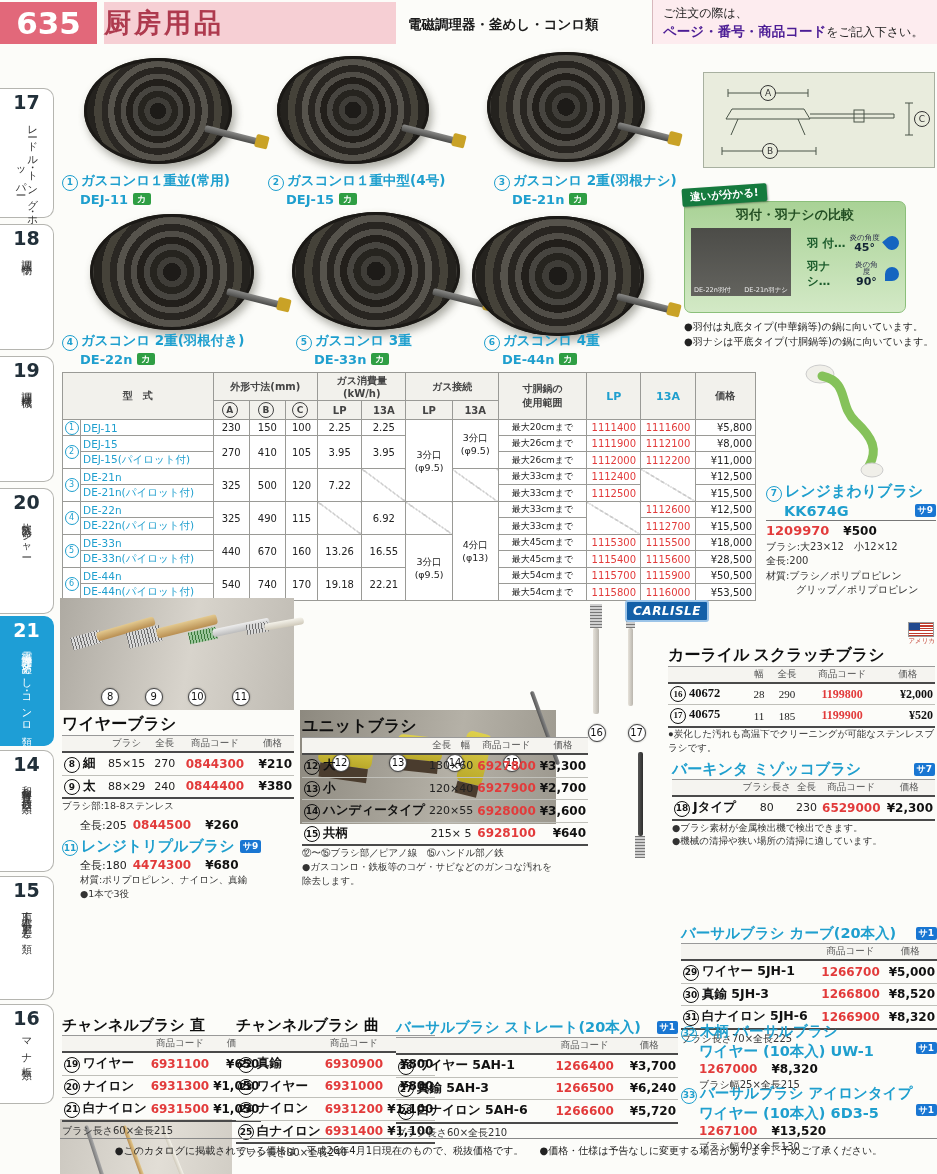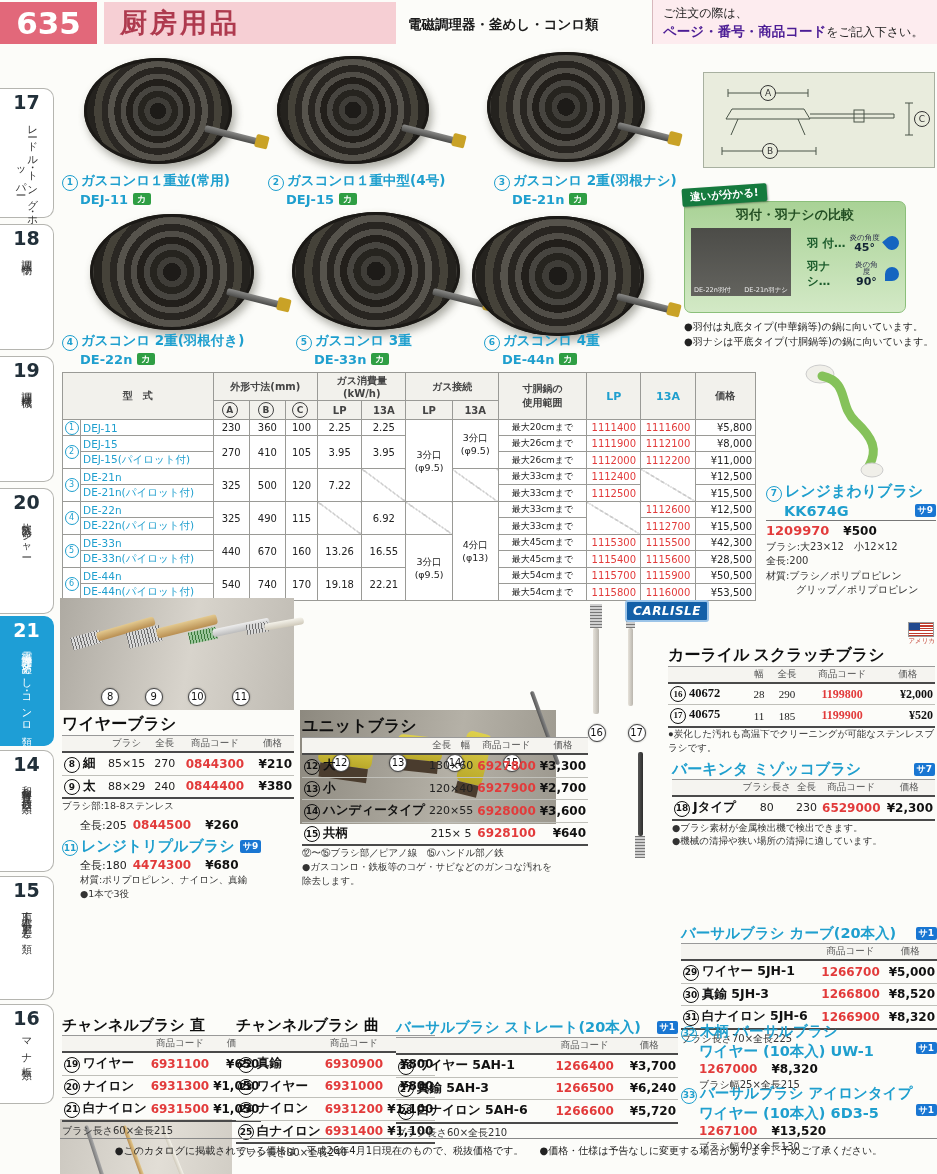--- a/index.html
+++ b/index.html
@@ -4,21 +4,21 @@
 <style>
   html,body{margin:0;padding:0;background:#e8e8e4;}
   #page{position:relative;width:937px;height:1174px;background:#fcfcf9;overflow:hidden;
         font-family:"DejaVu Sans","Liberation Sans",sans-serif;color:#222;}
   .abs{position:absolute;}
 
   
   .hdr-num{left:0;top:2px;width:97px;height:42px;background:#e2687a;color:#fff;
            font-size:31px;font-weight:700;display:flex;align-items:center;justify-content:center;}
   .hdr-cat{left:104px;top:2px;width:292px;height:42px;background:#f6cfd4;display:flex;align-items:center;}
-  .hdr-cat .t{color:#ae3a4e;font-size:27px;font-weight:700;letter-spacing:3px;padding-left:16px;}
+  .hdr-cat .t{color:#ae3a4e;font-size:27px;font-weight:700;letter-spacing:3px;}
   .hdr-sub{left:408px;top:16px;font-size:13.5px;font-weight:700;color:#1a1a1a;}
   .hdr-order{left:652px;top:0;width:285px;height:44px;background:#fdecef;border-left:1px solid #d8b8bd;
              padding:5px 10px;box-sizing:border-box;font-size:12px;line-height:1.45;}
   .hdr-order .red{color:#4c1d95;font-weight:700;font-size:13.5px;}
 
   
   .tab{left:0;width:54px;background:#fff;border:1px solid #b5b5b0;border-left:none;
        border-radius:0 10px 10px 0;box-sizing:border-box;text-align:center;padding-top:3px;}
   .tab-num{font-size:19px;font-weight:700;color:#22303a;line-height:1.1;}
   .tab-label{writing-mode:vertical-rl;margin:2px auto 0;font-size:10.5px;color:#333;letter-spacing:2px;line-height:1.1;}
@@ -308,21 +308,21 @@
             <th>13A</th>
             <th>LP</th>
             <th>13A</th>
           </tr>
         </thead>
         <tbody>
           <tr>
             <td class="ncol"><span class="circ">1</span></td>
             <td class="model">DEJ-11</td>
             <td>230</td>
-            <td>360</td>
+            <td>150</td>
             <td>100</td>
             <td>2.25</td>
             <td>2.25</td>
             <td class="conn" rowspan="5">3分口
 (φ9.5)</td>
             <td class="conn" rowspan="3">3分口
 (φ9.5)</td>
             <td class="range">最大20cmまで</td>
             <td class="code">1111400</td>
             <td class="code">1111600</td>
@@ -396,21 +396,21 @@
             <td rowspan="2">440</td>
             <td rowspan="2">670</td>
             <td rowspan="2">160</td>
             <td rowspan="2">13.26</td>
             <td rowspan="2">16.55</td>
             <td class="conn" rowspan="4">3分口
 (φ9.5)</td>
             <td class="range">最大45cmまで</td>
             <td class="code">1115300</td>
             <td class="code">1115500</td>
-            <td class="price">¥42,300</td>
+            <td class="price">¥18,000</td>
           </tr>
           <tr>
             <td class="model">DE-33n(パイロット付)</td>
             <td class="range">最大45cmまで</td>
             <td class="code">1115400</td>
             <td class="code">1115600</td>
             <td class="price">¥28,500</td>
           </tr>
           <tr>
             <td class="ncol" rowspan="2"><span class="circ">6</span></td>

